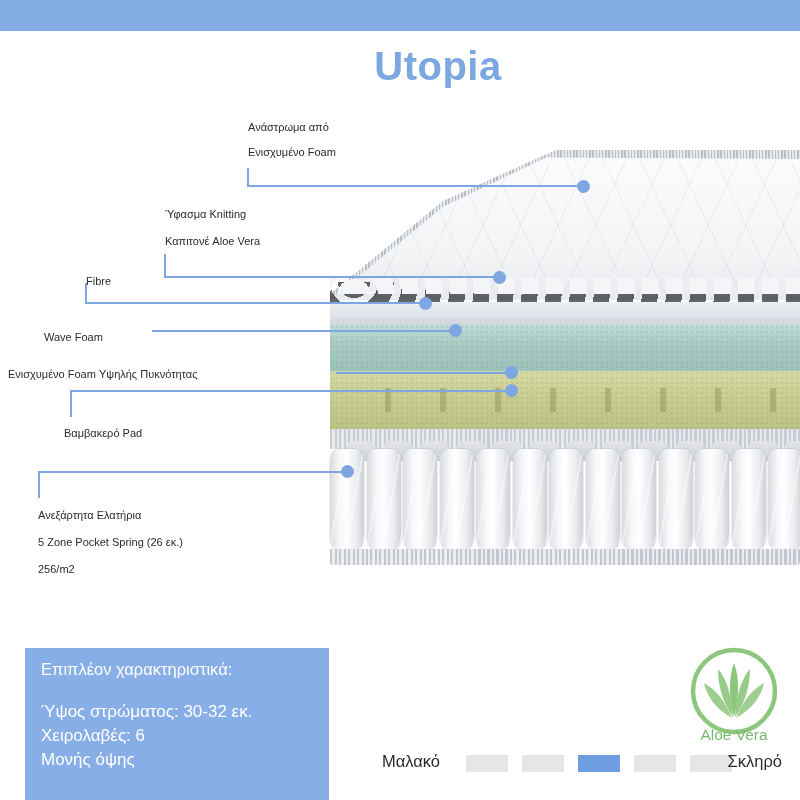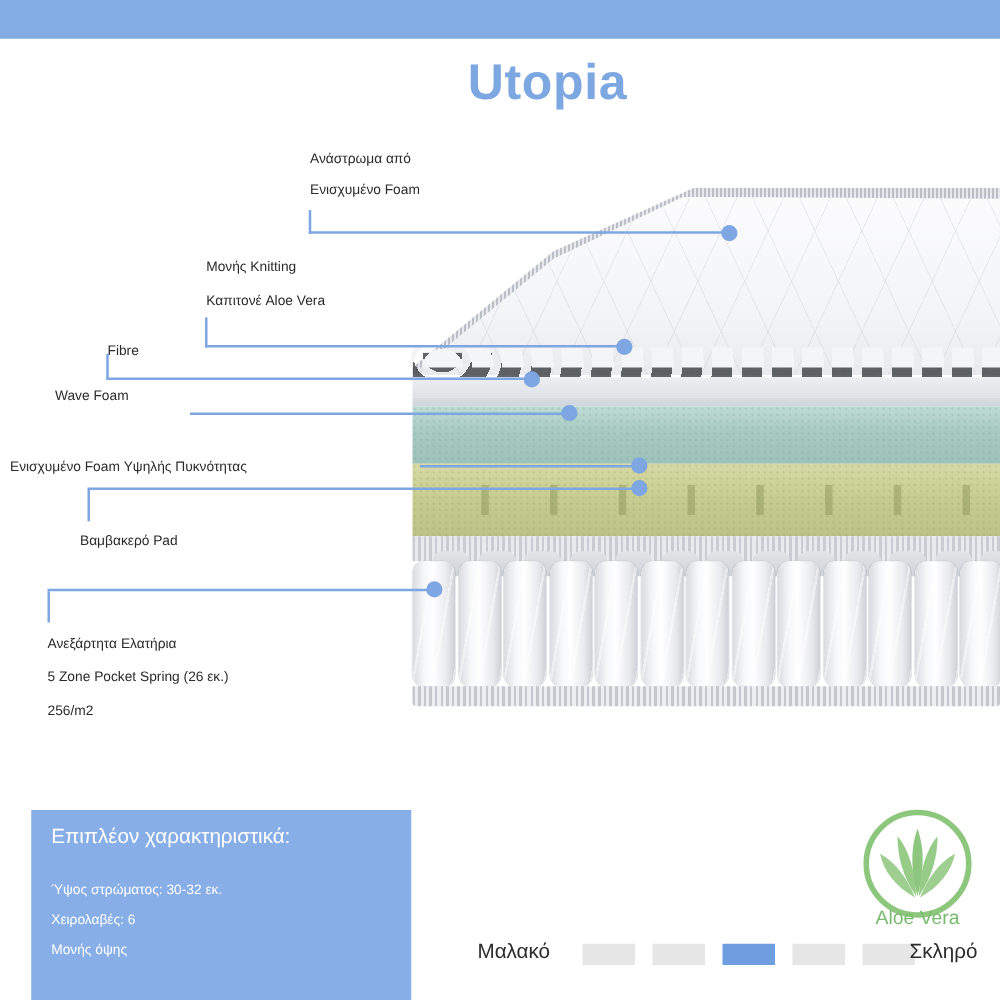--- a/index.html
+++ b/index.html
@@ -112,21 +112,21 @@
     border-radius:0 0 3px 3px;
   }
 
   
   .infobox{
     position:absolute;left:25px;top:648px;width:280px;height:131px;
     background:#87aee6;color:#ffffff;
     padding:12px;
   }
   .infobox .ib-title{position:absolute;left:16px;top:12px;font-size:16.5px;}
-  .infobox .ib-line{position:absolute;left:16px;font-size:11px;line-height:24px;}
+  .infobox .ib-line{position:absolute;left:16px;font-size:17px;line-height:24px;}
   .ib1{top:52px;} .ib2{top:76px;} .ib3{top:100px;}
 
   
   .firm-label{position:absolute;font-size:16.5px;color:#2b2b2b;top:752px;}
   .firm-soft{left:382px;}
   .firm-hard{right:18px;}
   .seg{position:absolute;top:755px;width:42px;height:17px;background:#e6e6e6;}
   .seg.on{background:#6f9ee0;}
 
   
@@ -199,32 +199,32 @@
       <div class="l-hd-notch" style="left: 385px;"></div>
       <div class="l-hd-notch" style="left: 440px;"></div>
     </div>
 
   <div class="callout-text" style="left:248px;top:114px;">Ανάστρωμα από</div>
   <div class="callout-text" style="left:248px;top:139px;">Ενισχυμένο Foam</div>
   <div class="lead-v" style="left:247px;top:168px;height:19px;"></div>
   <div class="lead-h" style="left:247px;top:185px;width:337px;"></div>
   <div class="lead-dot" style="left:577px;top:180px;"></div>
 
-  <div class="callout-text" style="left:165px;top:201px;">Μονής Knitting</div>
+  <div class="callout-text" style="left:165px;top:201px;">Ύφασμα Knitting</div>
   <div class="callout-text" style="left:165px;top:228px;">Καπιτονέ Aloe Vera</div>
   <div class="lead-v" style="left:164px;top:254px;height:24px;"></div>
   <div class="lead-h" style="left:164px;top:276px;width:336px;"></div>
   <div class="lead-dot" style="left:493px;top:271px;"></div>
 
   <div class="callout-text" style="left:86px;top:257px;margin-top:11px;">Fibre</div>
   <div class="lead-v" style="left:85px;top:283px;height:21px;"></div>
   <div class="lead-h" style="left:85px;top:302px;width:341px;"></div>
   <div class="lead-dot" style="left:419px;top:297px;"></div>
 
-  <div class="callout-text" style="left:44px;top:304px;">Wave Foam</div>
+  <div class="callout-text" style="left:44px;top:324px;">Wave Foam</div>
   <div class="lead-h" style="left:152px;top:330px;width:304px;"></div>
   <div class="lead-dot" style="left:449px;top:324px;"></div>
 
   <div class="callout-text" style="left:8px;top:361px;">Ενισχυμένο Foam Υψηλής Πυκνότητας</div>
   <div class="lead-h" style="left:336px;top:372px;width:176px;"></div>
   <div class="lead-dot" style="left:505px;top:366px;"></div>
 
   <div class="lead-v" style="left:70px;top:392px;height:25px;"></div>
   <div class="lead-h" style="left:70px;top:390px;width:442px;"></div>
   <div class="lead-dot" style="left:505px;top:384px;"></div>

